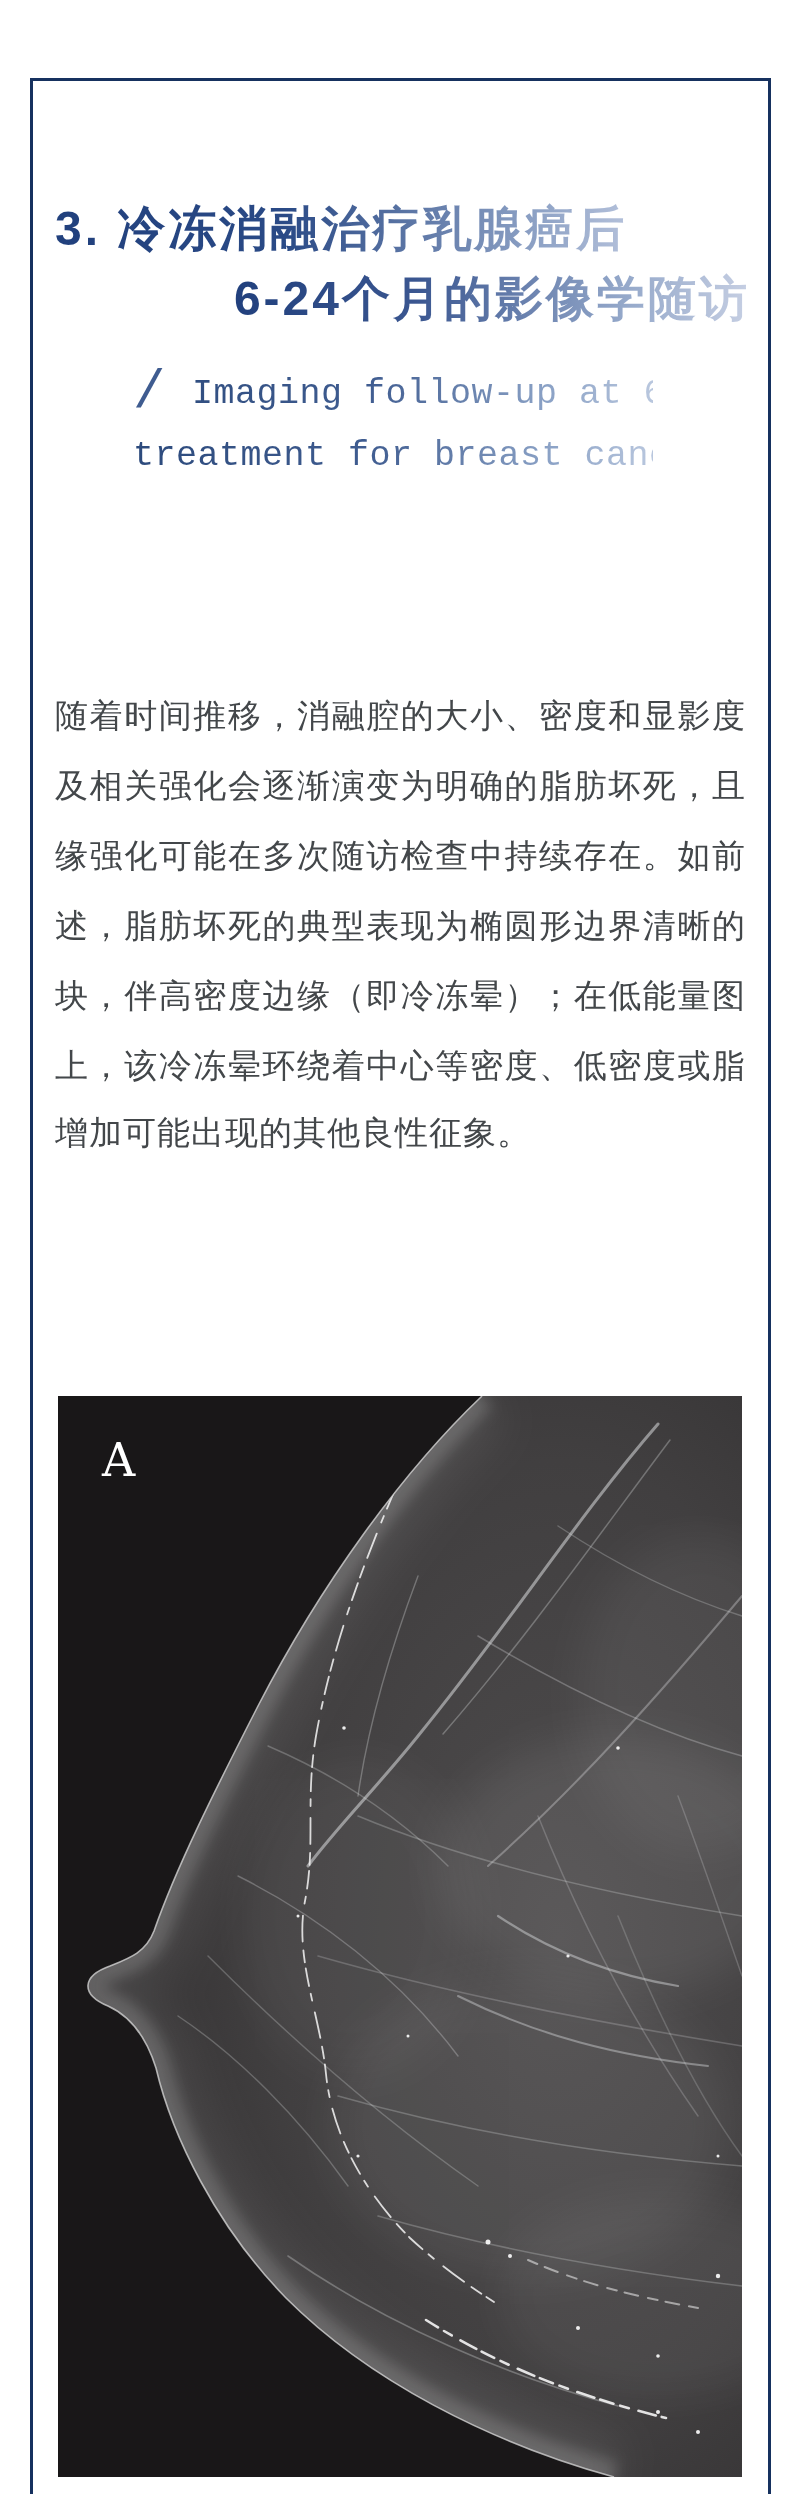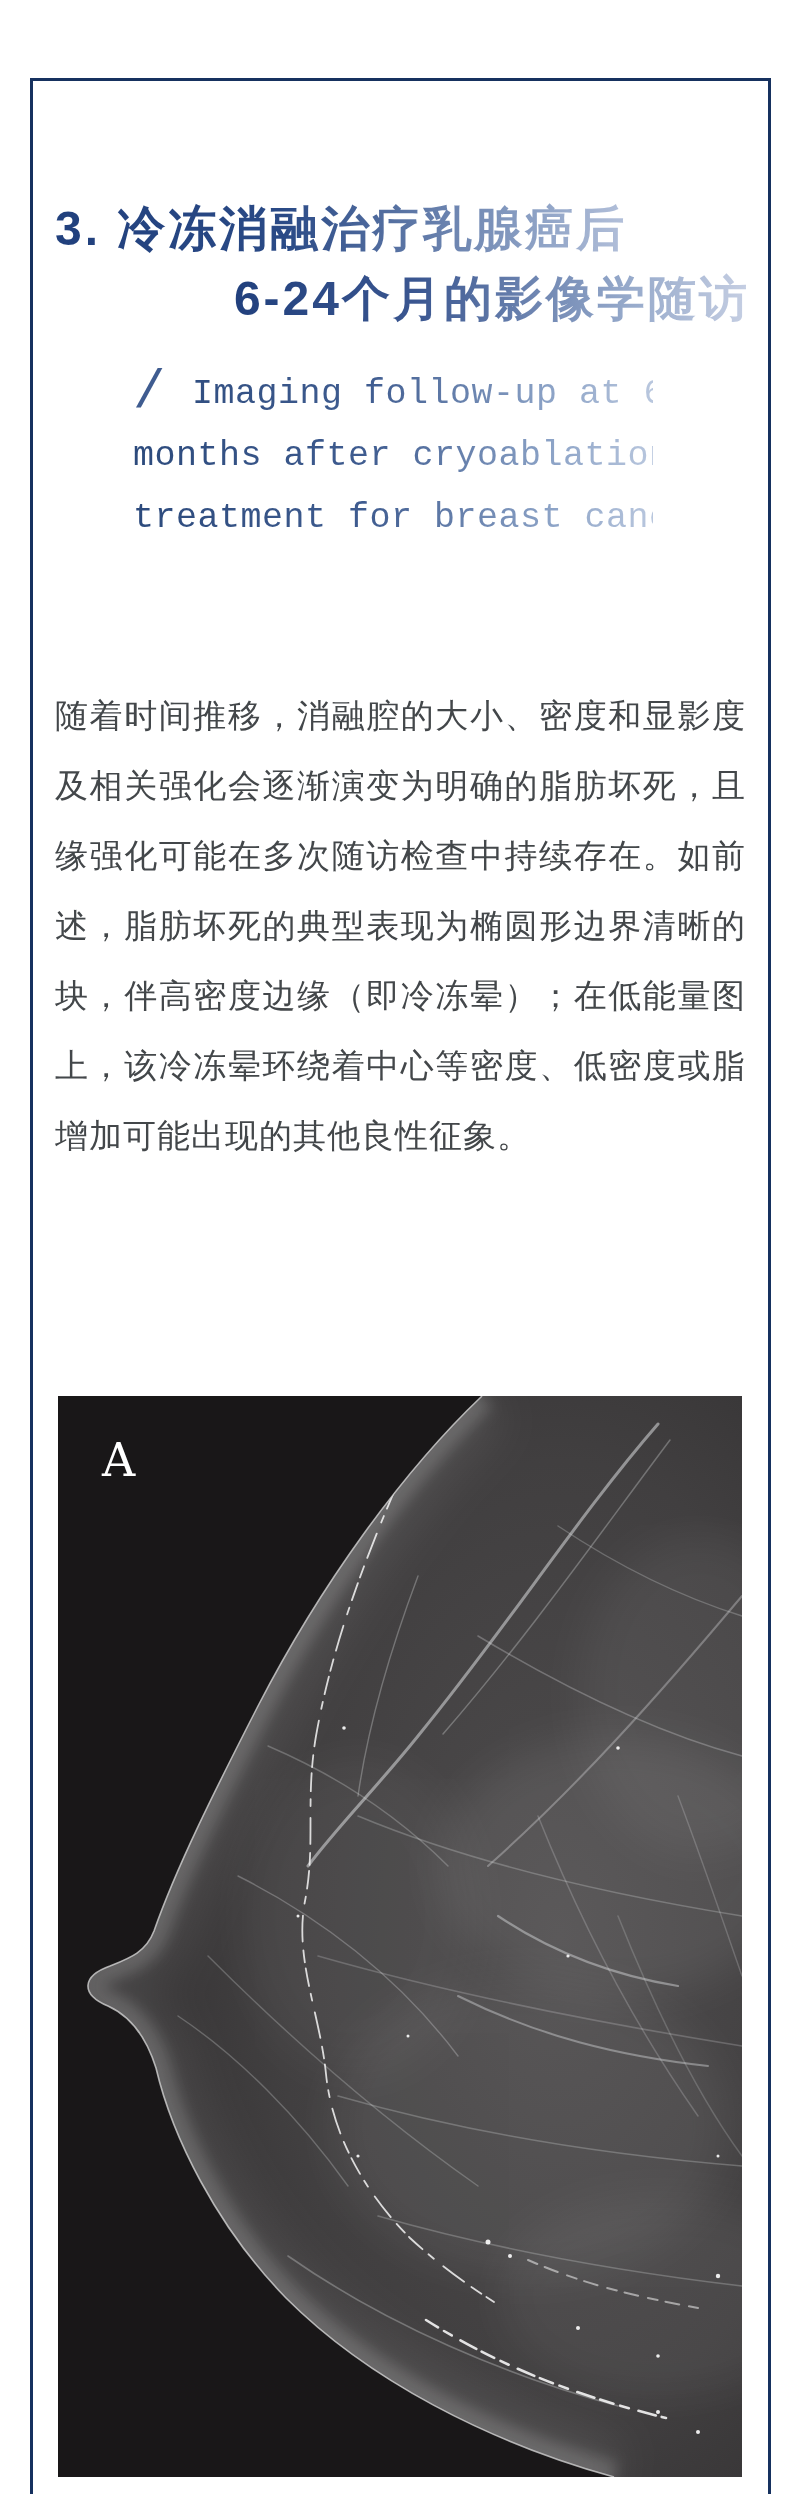--- a/index.html
+++ b/index.html
@@ -38,41 +38,40 @@
     margin-right:26px;transform:translateY(4px);line-height:0;
   }
   .body-text{
     position:absolute;left:22px;top:600px;width:690px;
     font-size:33px;line-height:70px;color:#43474a;
   }
   .body-text .pline{
     text-align:justify;text-align-last:justify;height:70px;overflow:hidden;
   }
   .body-text .pline.last{
-    text-align:center;text-align-last:left;letter-spacing:1px;
+    text-align:center;text-align-last:left;letter-spacing:1px;font-family:Liberation Mono, monospace;
   }
   .figure{
     position:absolute;left:25px;top:1315px;width:684px;height:1081px;
     background:#191718;
   }
   .figure svg{display:block;width:684px;height:1081px;}
 </style>
 </head>
 <body>
 
 <div class="page">
   <div class="frame">
 
     <div class="title-line1">3. 冷冻消融治疗乳腺癌后</div>
 
     <div class="title-line2">6-24个月的影像学随访</div>
 
     <div class="subtitle">
       <div class="line"><span class="slash">/</span><span>Imaging follow-up at 6 to 24</span></div>
-      <div class="line">months after cryoablation</div>
       <div class="line">treatment for breast cancer</div>
     </div>
 
     <div class="body-text">
       <div class="pline">随着时间推移，消融腔的大小、密度和显影度以</div>
       <div class="pline">及相关强化会逐渐演变为明确的脂肪坏死，且边</div>
       <div class="pline">缘强化可能在多次随访检查中持续存在。如前所</div>
       <div class="pline">述，脂肪坏死的典型表现为椭圆形边界清晰的肿</div>
       <div class="pline">块，伴高密度边缘（即冷冻晕）；在低能量图像</div>
       <div class="pline">上，该冷冻晕环绕着中心等密度、低密度或脂肪</div>

